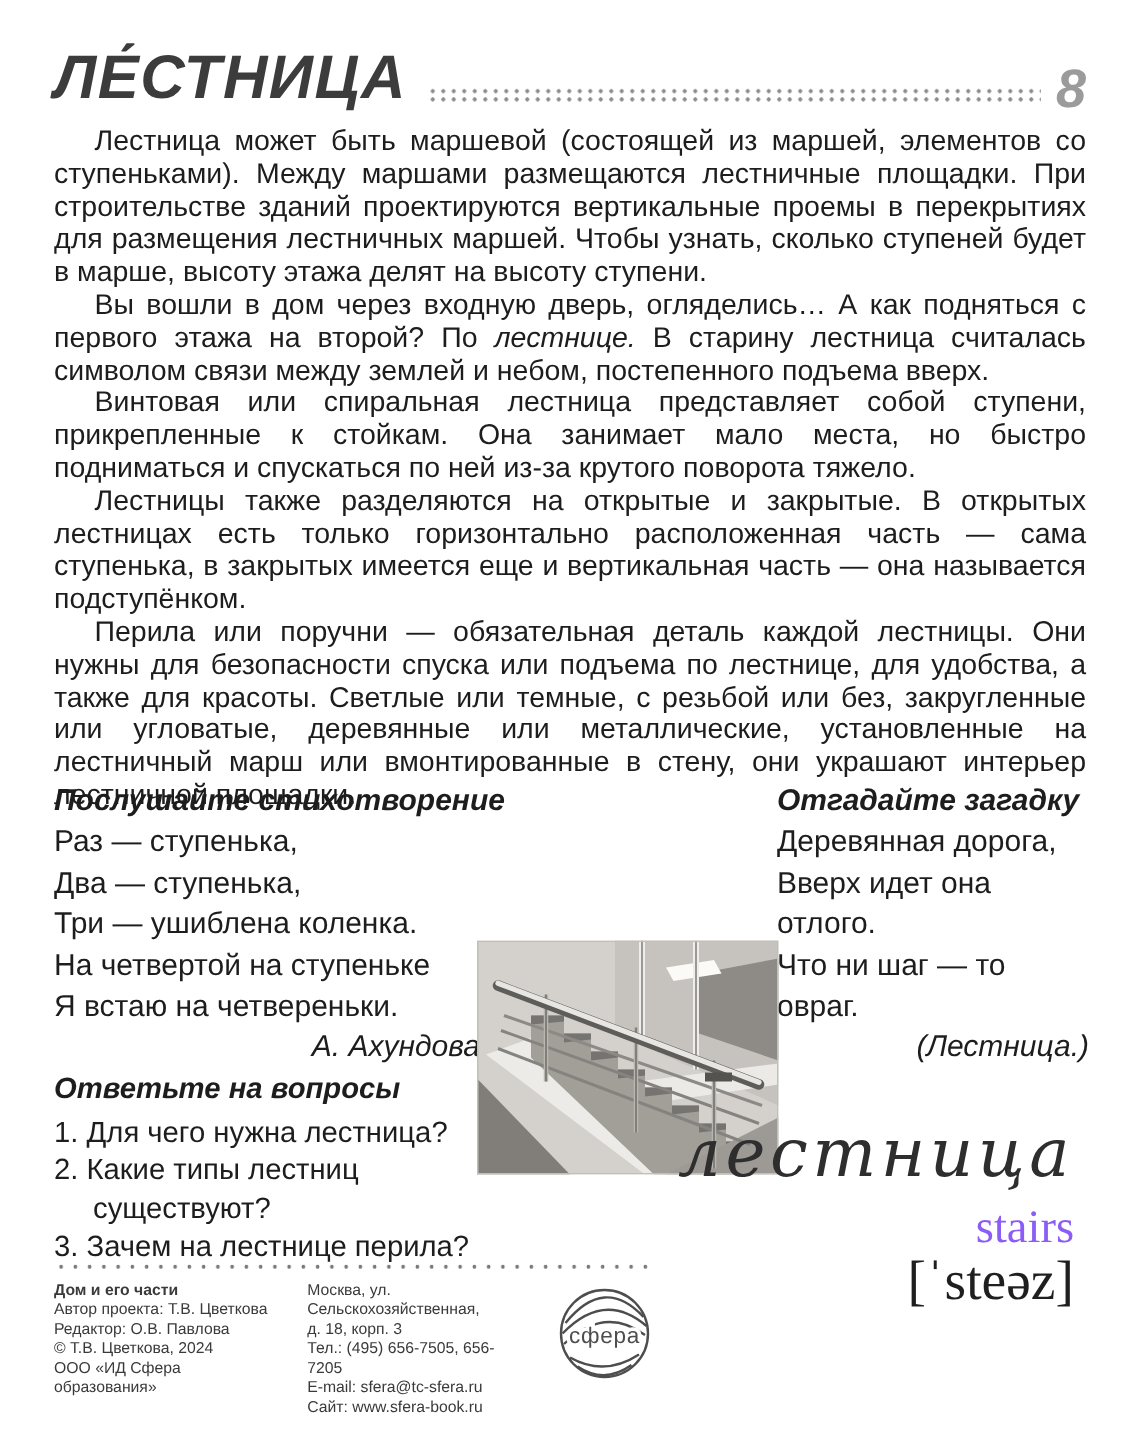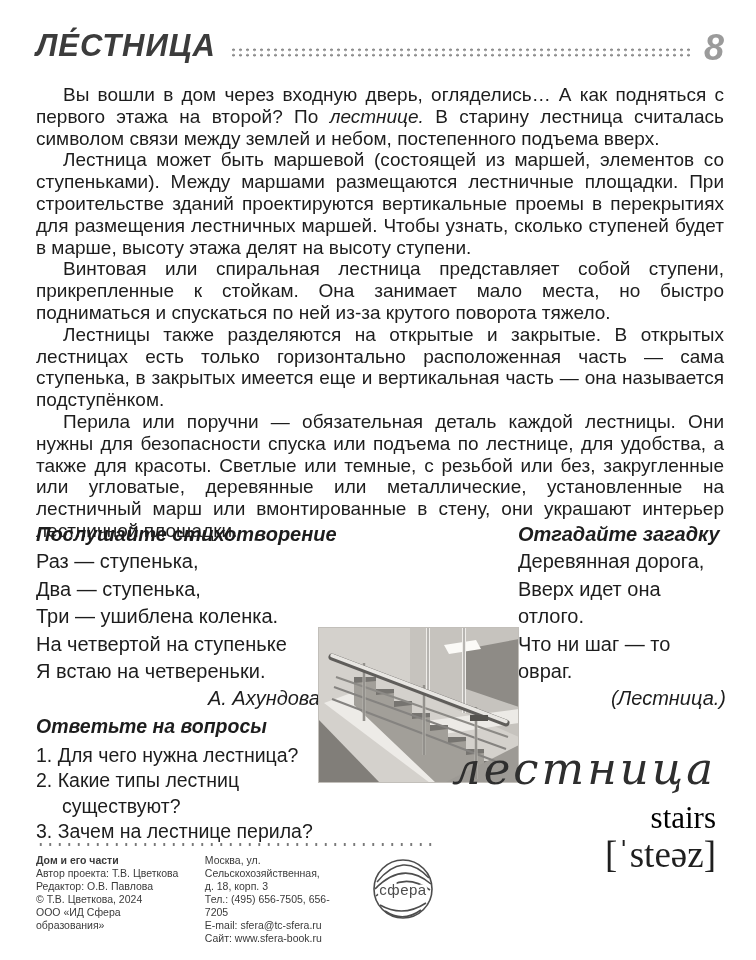--- a/index.html
+++ b/index.html
@@ -4,21 +4,21 @@
 <style>
   html,body { margin:0; padding:0; background:#e9e9e9; }
   .page {
     position:relative; width:756px; height:960px; margin:0 auto;
     background:#ffffff; overflow:hidden;
     font-family:"Liberation Sans", sans-serif; color:#1d1d1d;
   }
 
   
   .header { position:absolute; left:36px; right:32px; top:28px; display:flex; align-items:flex-end; }
-  .title { font-size:31px; font-weight:bold; font-style:italic; color:#3c3c3c; letter-spacing:1px; white-space:nowrap; }
+  .title { font-size:41px; font-weight:bold; font-style:italic; color:#3c3c3c; letter-spacing:1px; white-space:nowrap; }
   .dots-leader {
     flex:1; height:11px; margin:0 10px 6px 14px;
     background-image: radial-gradient(circle, #8d8d8d 1.2px, transparent 1.5px);
     background-size: 7px 5.5px;
   }
   .page-num { font-size:36px; font-weight:bold; font-style:italic; color:#9b9b9b; line-height:32px; }
 
   
   .watermark {
     position:absolute; left:92px; top:432px; width:620px;
@@ -47,21 +47,21 @@
   .photo svg { display:block; }
 
   
   .questions { position:absolute; left:36px; top:714px; width:302px; font-size:19.5px; line-height:25.5px; }
   .questions .section-heading { margin-bottom:3px; }
   .q-item { padding-left:26px; text-indent:-26px; }
 
   
   .vocab { position:absolute; right:40px; top:742px; width:350px; text-align:right; }
   .vocab-ru { font-family:"DejaVu Serif", serif; font-style:italic; font-size:45px; line-height:54px; color:#2e2e2e; letter-spacing:3px; }
-  .vocab-en { font-family:"Liberation Serif","DejaVu Serif", serif; font-size:31px; line-height:33px; margin-top:5px; color:#000000; }
+  .vocab-en { font-family:"Liberation Serif","DejaVu Serif", serif; font-size:31px; line-height:33px; margin-top:5px; color:#8b5cf6; }
   .vocab-tr { font-family:"Liberation Serif","DejaVu Serif", serif; font-size:37px; line-height:42px; color:#1f1f1f; }
 
   
   .footer { position:absolute; left:36px; top:842px; width:400px; }
   .footer-dots {
     height:5px; margin-bottom:7px;
     background-image: radial-gradient(circle, #787878 1.1px, transparent 1.4px);
     background-size: 9.5px 5px;
   }
   .footer-cols { display:flex; gap:24px; font-size:10.5px; line-height:13px; color:#3a3a3a; }
@@ -76,22 +76,22 @@
 <div class="page">
 
 
   <div class="header">
     <span class="title">ЛЕ́СТНИЦА</span>
     <span class="dots-leader"></span>
     <span class="page-num">8</span>
   </div>
 
   <div class="article">
+    <p>Лестница может быть маршевой (состоящей из маршей, элементов со ступеньками). Между маршами размещаются лестничные площадки. При строительстве зданий проектируются вертикальные проемы в перекрытиях для размещения лестничных маршей. Чтобы узнать, сколько ступеней будет в марше, высоту этажа делят на высоту ступени.</p>
     <p><span>Вы вошли в дом через входную дверь, огляделись… А как подняться с первого этажа на второй? По </span><span class="ital">лестнице.</span><span> В старину лестница считалась символом связи между землей и небом, постепенного подъема вверх.</span></p>
-    <p>Лестница может быть маршевой (состоящей из маршей, элементов со ступеньками). Между маршами размещаются лестничные площадки. При строительстве зданий проектируются вертикальные проемы в перекрытиях для размещения лестничных маршей. Чтобы узнать, сколько ступеней будет в марше, высоту этажа делят на высоту ступени.</p>
     <p>Винтовая или спиральная лестница представляет собой ступени, прикрепленные к стойкам. Она занимает мало места, но быстро подниматься и спускаться по ней из-за крутого поворота тяжело.</p>
     <p>Лестницы также разделяются на открытые и закрытые. В открытых лестницах есть только горизонтально расположенная часть — сама ступенька, в закрытых имеется еще и вертикальная часть — она называется подступёнком.</p>
     <p>Перила или поручни — обязательная деталь каждой лестницы. Они нужны для безопасности спуска или подъема по лестнице, для удобства, а также для красоты. Светлые или темные, с резьбой или без, закругленные или угловатые, деревянные или металлические, установленные на лестничный марш или вмонтированные в стену, они украшают интерьер лестничной площадки.</p>
   </div>
 
   <div class="poem">
     <div class="section-heading">Послушайте стихотворение</div>
     <div>Раз — ступенька,</div>
     <div>Два — ступенька,</div>
     <div>Три — ушиблена коленка.</div>

